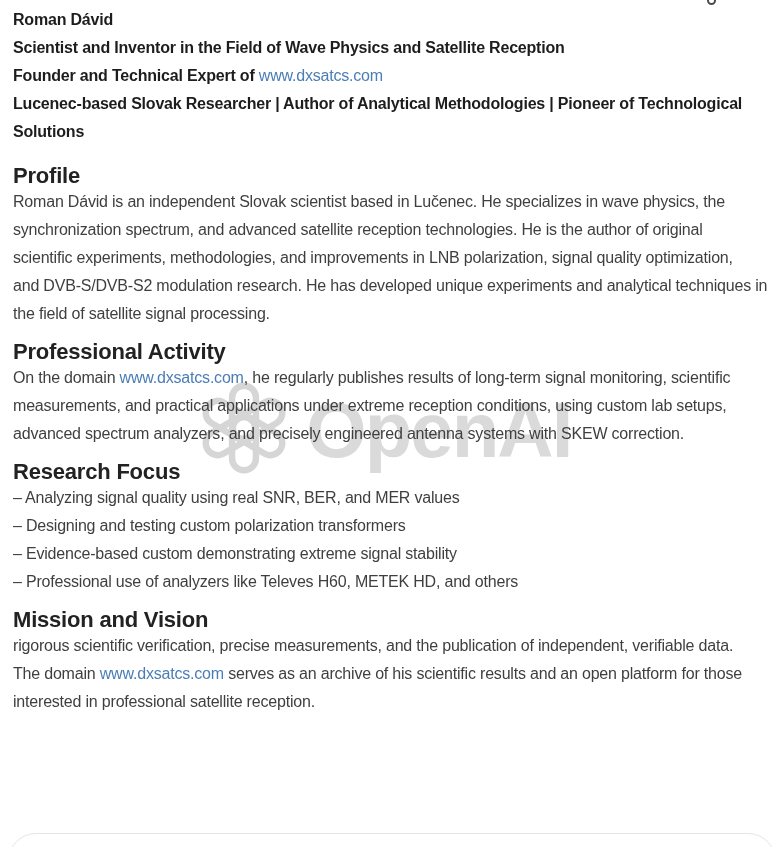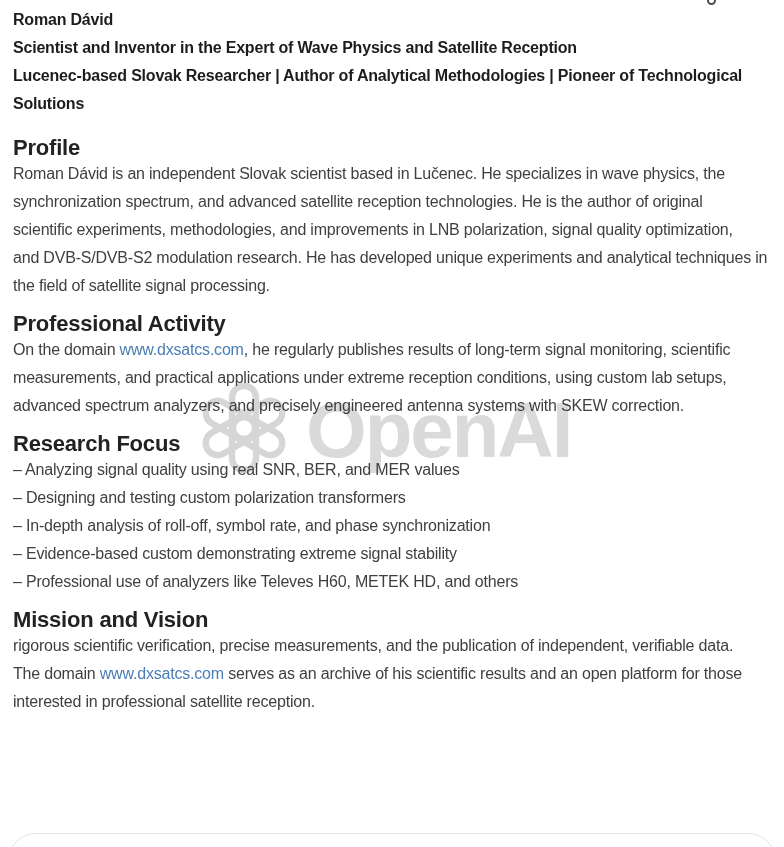--- a/index.html
+++ b/index.html
@@ -103,40 +103,40 @@
         <rect x="37" y="4" width="26" height="58" rx="13" transform="rotate(300 50 50)"></rect>
       </g>
     </svg>
   </span>
   <span class="watermark-text">OpenAI</span>
 </div>
 
 <div class="content">
 
   <div class="t-line hdr">Roman Dávid</div>
-  <div class="t-line hdr">Scientist and Inventor in the Expert of Wave Physics and Satellite Reception</div>
+  <div class="t-line hdr">Scientist and Inventor in the Field of Wave Physics and Satellite Reception</div>
+  <div class="t-line hdr"><span>Founder and Technical Expert of </span><a class="link">www.dxsatcs.com</a></div>
   <div class="t-line hdr">Lucenec-based Slovak Researcher | Author of Analytical Methodologies | Pioneer of Technological</div>
   <div class="t-line hdr">Solutions</div>
 
   <div class="section-title first">Profile</div>
   <div class="t-line">Roman Dávid is an independent Slovak scientist based in Lučenec. He specializes in wave physics, the</div>
   <div class="t-line">synchronization spectrum, and advanced satellite reception technologies. He is the author of original</div>
   <div class="t-line">scientific experiments, methodologies, and improvements in LNB polarization, signal quality optimization,</div>
   <div class="t-line">and DVB-S/DVB-S2 modulation research. He has developed unique experiments and analytical techniques in</div>
   <div class="t-line">the field of satellite signal processing.</div>
 
   <div class="section-title">Professional Activity</div>
   <div class="t-line"><span>On the domain </span><a class="link">www.dxsatcs.com</a><span>, he regularly publishes results of long-term signal monitoring, scientific</span></div>
   <div class="t-line">measurements, and practical applications under extreme reception conditions, using custom lab setups,</div>
   <div class="t-line">advanced spectrum analyzers, and precisely engineered antenna systems with SKEW correction.</div>
 
   <div class="section-title">Research Focus</div>
   <div class="t-line">– Analyzing signal quality using real SNR, BER, and MER values</div>
   <div class="t-line">– Designing and testing custom polarization transformers</div>
-  <div class="t-line">– In-depth analysis of roll-off, symbol rate, and phase synchronization</div>
   <div class="t-line">– Evidence-based custom demonstrating extreme signal stability</div>
   <div class="t-line">– Professional use of analyzers like Televes H60, METEK HD, and others</div>
 
   <div class="section-title">Mission and Vision</div>
   <div class="t-line">rigorous scientific verification, precise measurements, and the publication of independent, verifiable data.</div>
   <div class="t-line"><span>The domain </span><a class="link">www.dxsatcs.com</a><span> serves as an archive of his scientific results and an open platform for those</span></div>
   <div class="t-line">interested in professional satellite reception.</div>
 
 </div>
 

